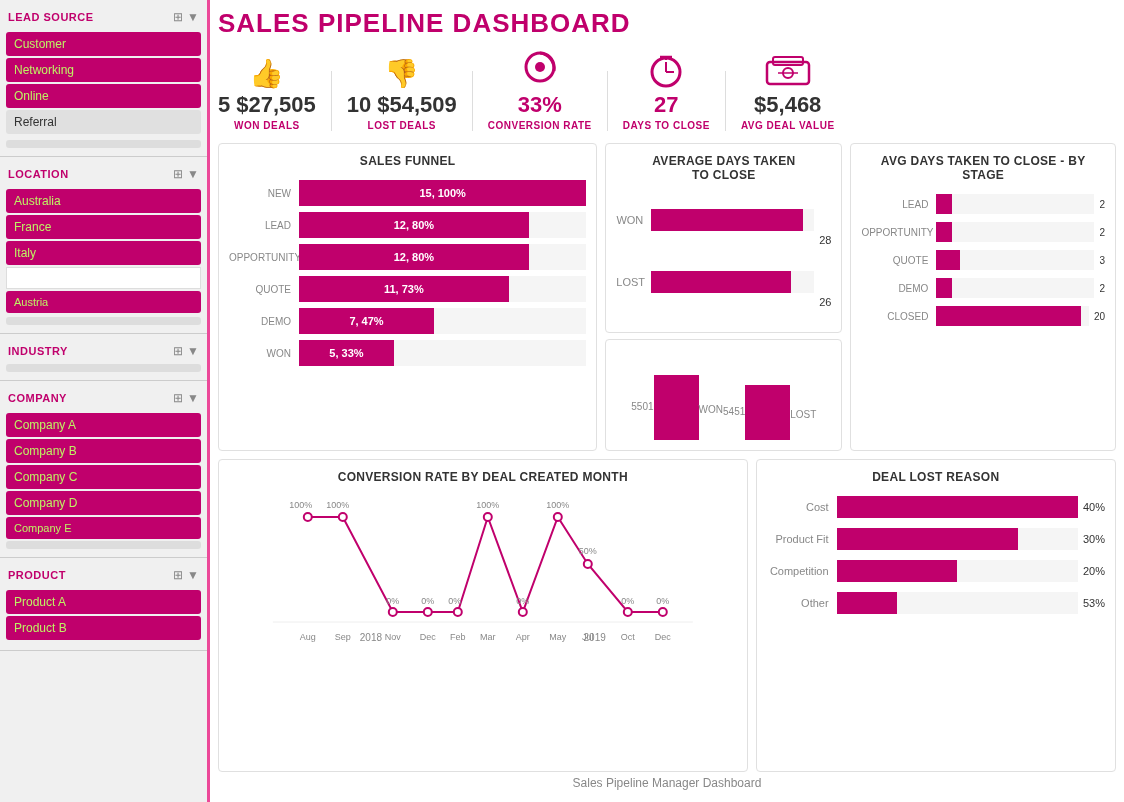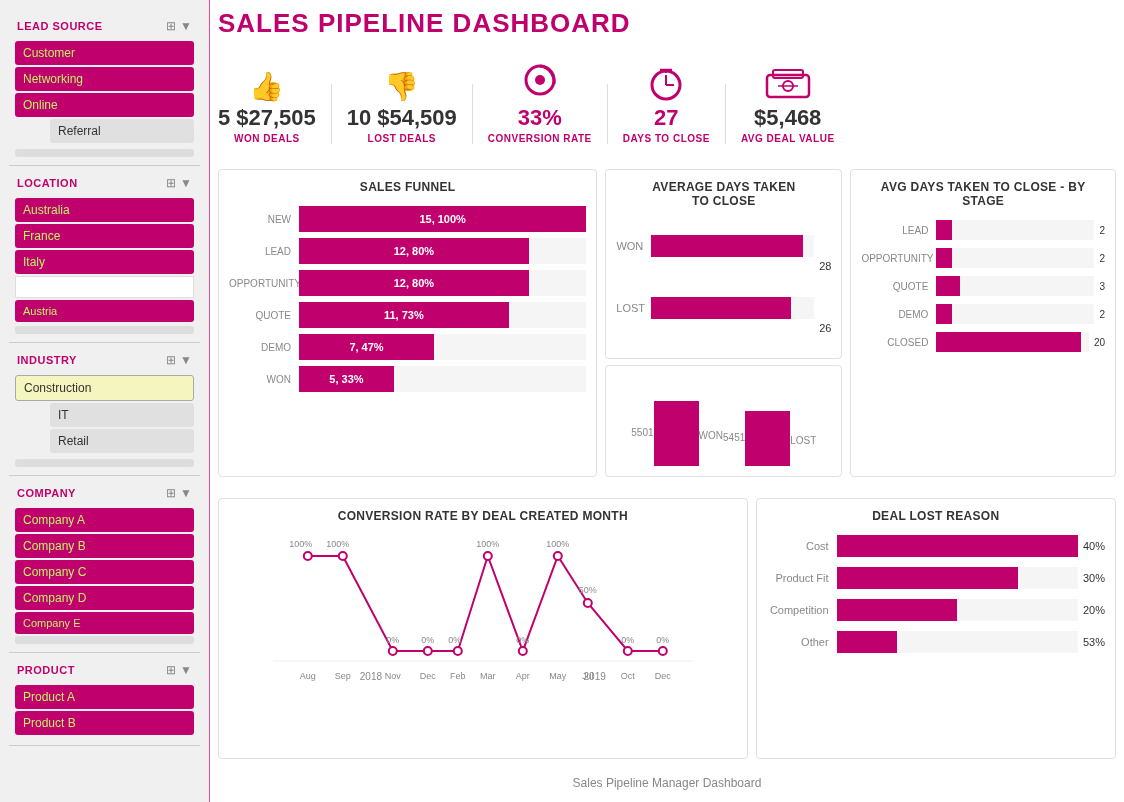--- a/index.html
+++ b/index.html
@@ -1,38 +1,38 @@
 <!DOCTYPE html>
 <html><head>
   <meta charset="utf-8">
   <style>
     * { box-sizing: border-box; margin: 0; padding: 0; }
     body { font-family: Arial, sans-serif; background: #f5f5f5; width: 1124px; min-height: 802px; overflow: hidden; }
     
     .main-container { display: flex; width: 1124px; height: 802px; }
     
     
-    .sidebar { width: 210px; min-width: 210px; background: #f0f0f0; border-right: 1px solid #ec4899; overflow-y: auto; padding: 9px; }
+    .sidebar { width: 210px; min-width: 210px; background: #f0f0f0; border-right: 3px solid #ec4899; overflow-y: auto; padding: 0; }
     
     .filter-section { border-bottom: 1px solid #ccc; padding: 6px 0; }
     .filter-header { display: flex; align-items: center; justify-content: space-between; padding: 4px 8px; background: #f0f0f0; }
     .filter-title { font-size: 11px; font-weight: bold; color: #c0006c; letter-spacing: 0.5px; }
     .filter-icons { display: flex; gap: 4px; }
     .filter-icon { font-size: 12px; color: #888; cursor: pointer; }
     
     .filter-list { padding: 2px 6px; max-height: 130px; overflow-y: auto; }
     .filter-item { padding: 5px 8px; margin: 2px 0; border-radius: 3px; font-size: 12px; cursor: pointer; }
     .filter-item.active { background: #c0006c; color: #bef264; }
-    .filter-item.inactive { background: #e0e0e0; color: #333; margin-left: 35px; }
+    .filter-item.inactive { background: #e0e0e0; color: #333; }
     .filter-item.selected-outline { background: #f5f5c0; color: #333; border: 1px solid #aaa; }
     
     .scrollbar-placeholder { height: 8px; background: #ddd; margin: 2px 6px; border-radius: 3px; }
     
     
-    .main-content { flex: 1; display: flex; flex-direction: column; padding: 8px; background: white; gap: 13px; }
+    .main-content { flex: 1; display: flex; flex-direction: column; padding: 8px; background: white; }
     
     
     .dashboard-header { display: flex; align-items: center; margin-bottom: 10px; }
     .dashboard-title { font-size: 26px; font-weight: bold; color: #c0006c; letter-spacing: 1px; }
     
     
     .kpi-row { display: flex; gap: 10px; margin-bottom: 12px; align-items: flex-end; }
     .kpi-card { display: flex; flex-direction: column; align-items: center; }
     .kpi-icon { font-size: 28px; color: #c0006c; margin-bottom: 2px; }
     .kpi-value-row { display: flex; align-items: baseline; gap: 6px; }
@@ -140,25 +140,20 @@
       <div class="scrollbar-placeholder"></div>
     </div>
 
     <div class="filter-section">
       <div class="filter-header">
         <span class="filter-title">INDUSTRY</span>
         <div class="filter-icons">
           <span class="filter-icon">⊞</span>
           <span class="filter-icon">▼</span>
         </div>
-      </div>
-      <div class="filter-list">
-        <div class="filter-item selected-outline">Construction</div>
-        <div class="filter-item inactive">IT</div>
-        <div class="filter-item inactive">Retail</div>
       </div>
       <div class="scrollbar-placeholder"></div>
     </div>
 
     <div class="filter-section">
       <div class="filter-header">
         <span class="filter-title">COMPANY</span>
         <div class="filter-icons">
           <span class="filter-icon">⊞</span>
           <span class="filter-icon">▼</span>

